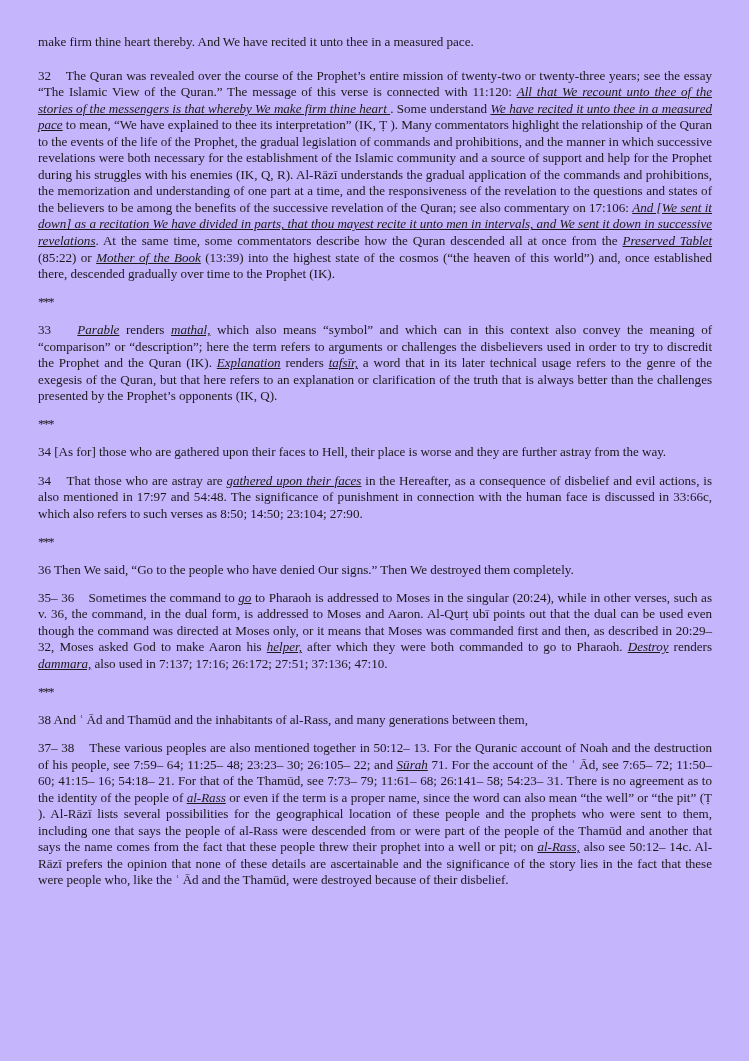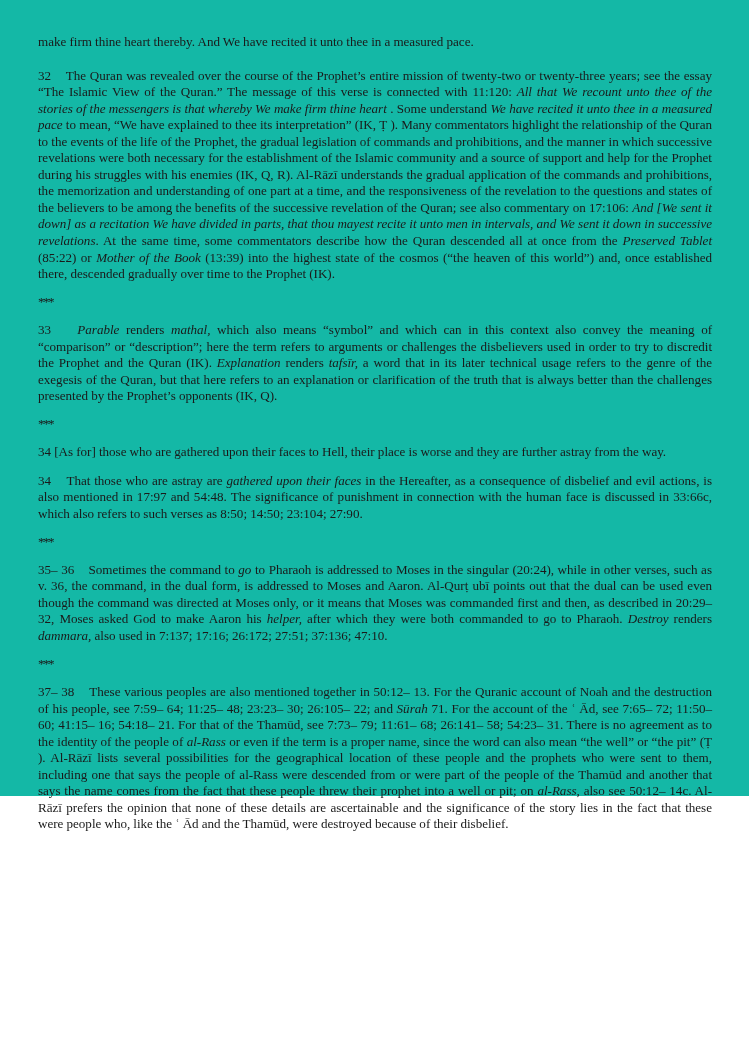--- a/index.html
+++ b/index.html
@@ -16,22 +16,22 @@
     font-family: "Liberation Serif", "DejaVu Serif", serif;
     color: #1a1a1a;
     -webkit-font-smoothing: antialiased;
   }
 
   .page {
     position: absolute;
     left: 0;
     top: 0;
     width: 749px;
-    height: 796px;
-    background: #14b8a6;
+    height: 1061px;
+    background: #c4b5fd;
     box-sizing: border-box;
     padding: 34px 37px 0 38px;
   }
 
   .content {
     width: 674px;
   }
 
   
   .para {
@@ -67,20 +67,21 @@
     white-space: pre;
   }
 
   .gap {
     display: inline;
     white-space: pre;
   }
 
   i, .it {
     font-style: italic;
+    text-decoration: underline;
   }
 
   
   .sep {
     font-size: 13.1px;
     line-height: 16.55px;
     letter-spacing: -1.6px;
     margin: 0 0 11.5px 0;
     text-align: left;
     color: #1a1a1a;
@@ -117,27 +118,33 @@
       <span>34 [As for] those who are gathered upon their faces to Hell, their place is worse and they are further astray from the way.</span>
     </p>
 
     <p class="para commentary">
       <span class="cnum">34</span><span class="gap">&nbsp;&nbsp;&nbsp;&nbsp;</span><span class="rich"><span>That those who are astray are </span><i>gathered upon their faces</i><span> in the Hereafter, as a consequence of disbelief and evil actions, is also mentioned in 17:97 and 54:48. The significance of punishment in connection with the human face is discussed in 33:66c, which also refers to such verses as 8:50; 14:50; 23:104; 27:90.</span></span>
     </p>
 
     <p class="sep">***</p>
 
 
+    <p class="para verse">
+      <span>36 Then We said, “Go to the people who have denied Our signs.” Then We destroyed them completely.</span>
+    </p>
 
     <p class="para commentary">
       <span class="cnum">35– 36</span><span class="gap">&nbsp;&nbsp;&nbsp;&nbsp;</span><span class="rich"><span>Sometimes the command to </span><i>go</i><span> to Pharaoh is addressed to Moses in the singular (20:24), while in other verses, such as v. 36, the command, in the dual form, is addressed to Moses and Aaron. Al-Qurṭ ubī points out that the dual can be used even though the command was directed at Moses only, or it means that Moses was commanded first and then, as described in 20:29– 32, Moses asked God to make Aaron his </span><i>helper,</i><span> after which they were both commanded to go to Pharaoh. </span><i>Destroy</i><span> renders </span><i>dammara,</i><span> also used in 7:137; 17:16; 26:172; 27:51; 37:136; 47:10.</span></span>
     </p>
 
     <p class="sep">***</p>
 
 
+    <p class="para verse">
+      <span>38 And ʿ Ād and Thamūd and the inhabitants of al-Rass, and many generations between them,</span>
+    </p>
 
     <p class="para commentary">
       <span class="cnum">37– 38</span><span class="gap">&nbsp;&nbsp;&nbsp;&nbsp;</span><span class="rich"><span>These various peoples are also mentioned together in 50:12– 13. For the Quranic account of Noah and the destruction of his people, see 7:59– 64; 11:25– 48; 23:23– 30; 26:105– 22; and </span><i>Sūrah</i><span> 71. For the account of the ʿ Ād, see 7:65– 72; 11:50– 60; 41:15– 16; 54:18– 21. For that of the Thamūd, see 7:73– 79; 11:61– 68; 26:141– 58; 54:23– 31. There is no agreement as to the identity of the people of </span><i>al-Rass</i><span> or even if the term is a proper name, since the word can also mean “the well” or “the pit” (Ṭ ). Al-Rāzī lists several possibilities for the geographical location of these people and the prophets who were sent to them, including one that says the people of al-Rass were descended from or were part of the people of the Thamūd and another that says the name comes from the fact that these people threw their prophet into a well or pit; on </span><i>al-Rass,</i><span> also see 50:12– 14c. Al-Rāzī prefers the opinion that none of these details are ascertainable and the significance of the story lies in the fact that these were people who, like the ʿ Ād and the Thamūd, were destroyed because of their disbelief.</span></span>
     </p>
 
   </div>
 </div>
 
 </body></html>

